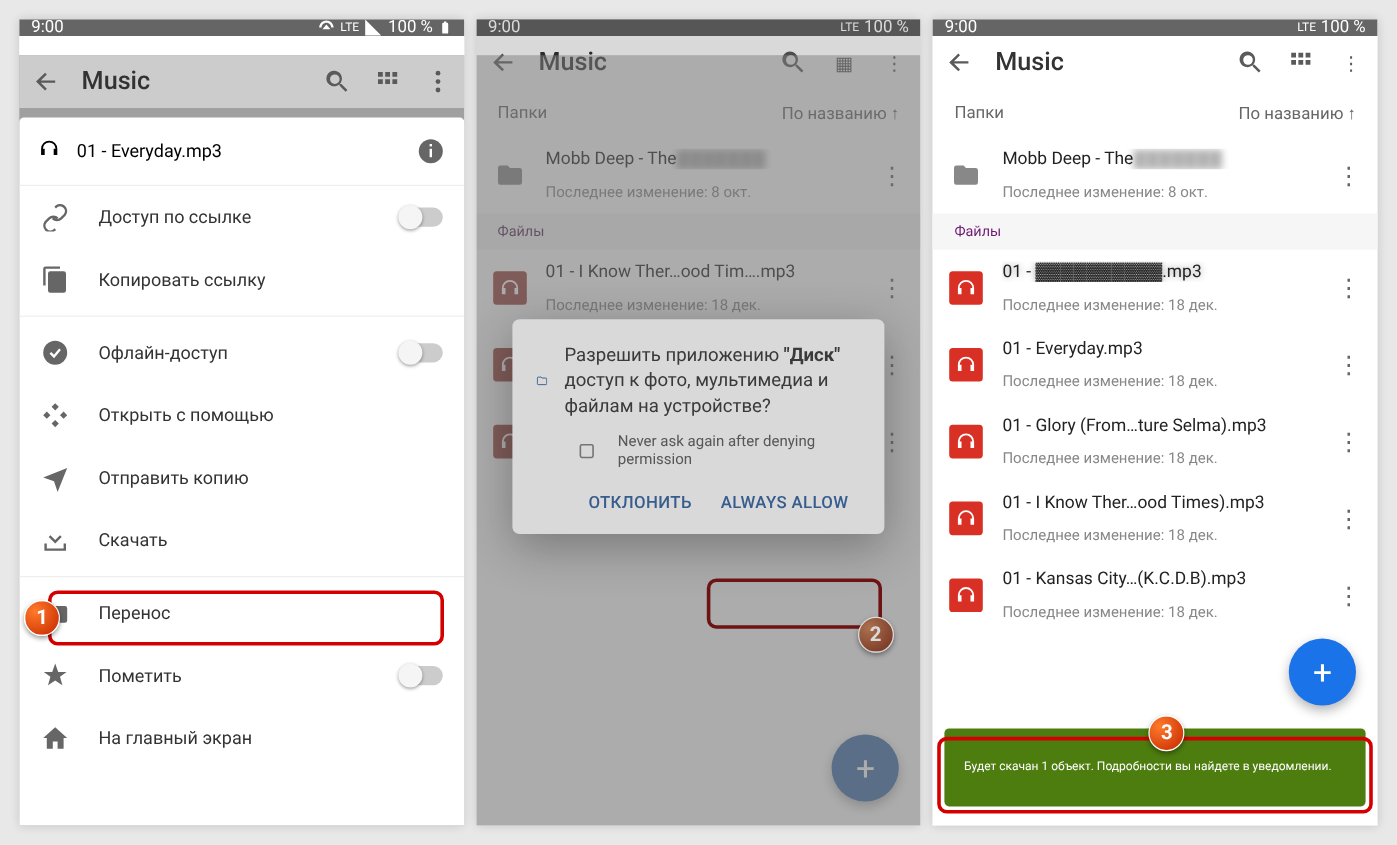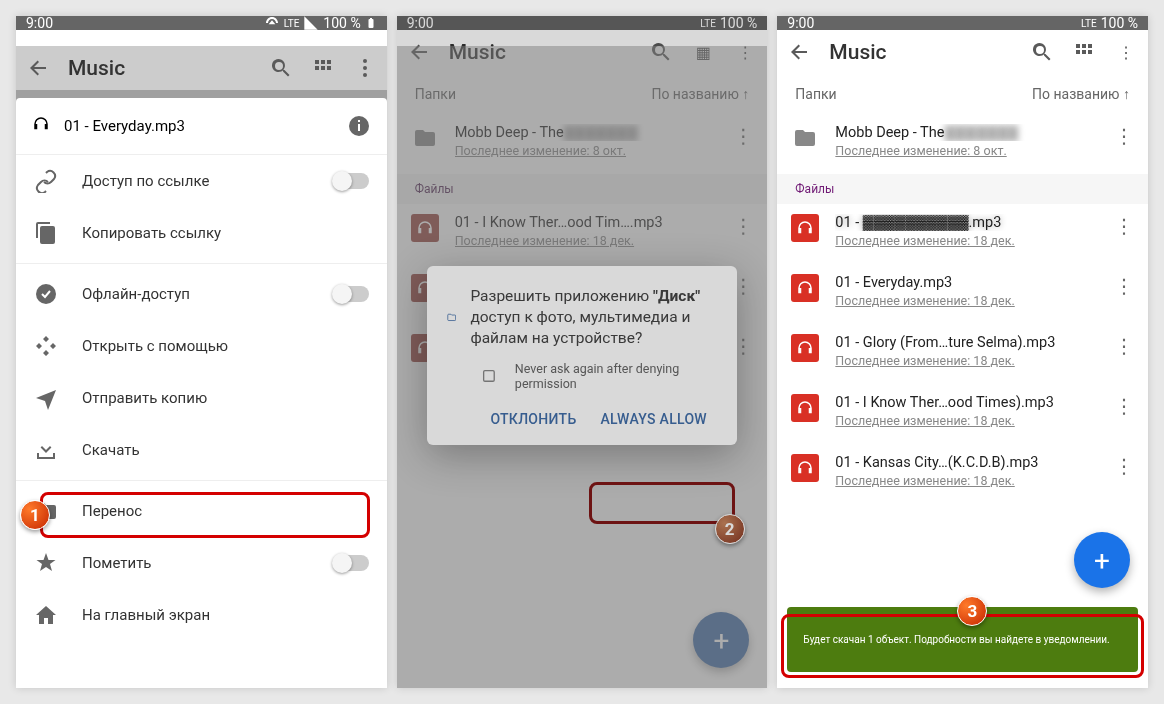--- a/index.html
+++ b/index.html
@@ -7,27 +7,27 @@
 .phone { width:375px; height:672px; background:#fff; position:relative; overflow:hidden; box-shadow:0 0 8px rgba(0,0,0,0.15); }
 .dim { background:rgba(150,150,150,0.5); position:absolute; inset:0; }
 .status { height:14px; background:#656565; color:#fff; display:flex; align-items:center; justify-content:space-between; padding:0 10px; font-size:14px; }
 .status .right { display:flex; align-items:center; gap:4px; }
 .appbar { height:44px; display:flex; align-items:center; padding:0 10px; gap:18px; }
 .appbar .title { font-size:21px; color:#333; font-weight:500; flex:1; }
 .icn { width:24px; height:24px; color:#5a5a5a; display:flex; align-items:center; justify-content:center; }
 .icn svg { width:100%; height:100%; }
 .sortbar { height:40px; display:flex; align-items:center; justify-content:space-between; padding:0 18px; font-size:14px; color:#666; }
 .section-h { background:#f6f6f6; padding:8px 18px; font-size:12px; color:#701a75; }
-.row { display:flex; align-items:flex-start; padding:10px 14px; gap:16px; min-height:60px; }
+.row { display:flex; align-items:center; padding:10px 14px; gap:16px; min-height:60px; }
 .row .thumb { width:28px; height:28px; min-width:28px; display:flex; align-items:center; justify-content:center; }
 .row .thumb.music { background:#d93025; color:#fff; border-radius:3px; }
 .row .thumb.folder { color:#888; }
 .row .txt { flex:1; overflow:hidden; }
 .row .name { font-size:14.5px; color:#222; overflow:hidden; white-space:nowrap; text-overflow:ellipsis; }
-.row .sub { font-size:12.5px; color:#888; margin-top:2px;text-decoration:underline; }
+.row .sub { font-size:12.5px; color:#888; margin-top:12px; }
 .row .more { color:#666; font-size:20px; }
 .sheet { position:absolute; bottom:0; left:0; right:0; background:#fff; border-radius:4px 4px 0 0; }
 .sheet-head { display:flex; align-items:center; padding:16px; gap:14px; border-bottom:1px solid #eee; }
 .sheet-head .fn { font-size:15px; }
 .sheet-item { display:flex; align-items:center; padding:14px 18px; gap:24px; font-size:15px; color:#333; }
 .sheet-item .licn { width:24px; height:24px; color:#666; display:flex; align-items:center; justify-content:center; }
 .toggle { width:34px; height:16px; border-radius:8px; background:#ccc; position:relative; margin-left:auto; }
 .toggle::after { content:''; position:absolute; width:20px; height:20px; border-radius:50%; background:#f5f5f5; top:-2px; left:-3px; box-shadow:0 1px 3px rgba(0,0,0,0.4);}
 .dialog { position:absolute; left:50%; top:250px; transform:translateX(-50%); width:310px; background:#fff; border-radius:6px; padding:20px 20px 10px; box-shadow:0 10px 40px rgba(0,0,0,0.3);}
 .dialog .dbody { display:flex; gap:14px; }

